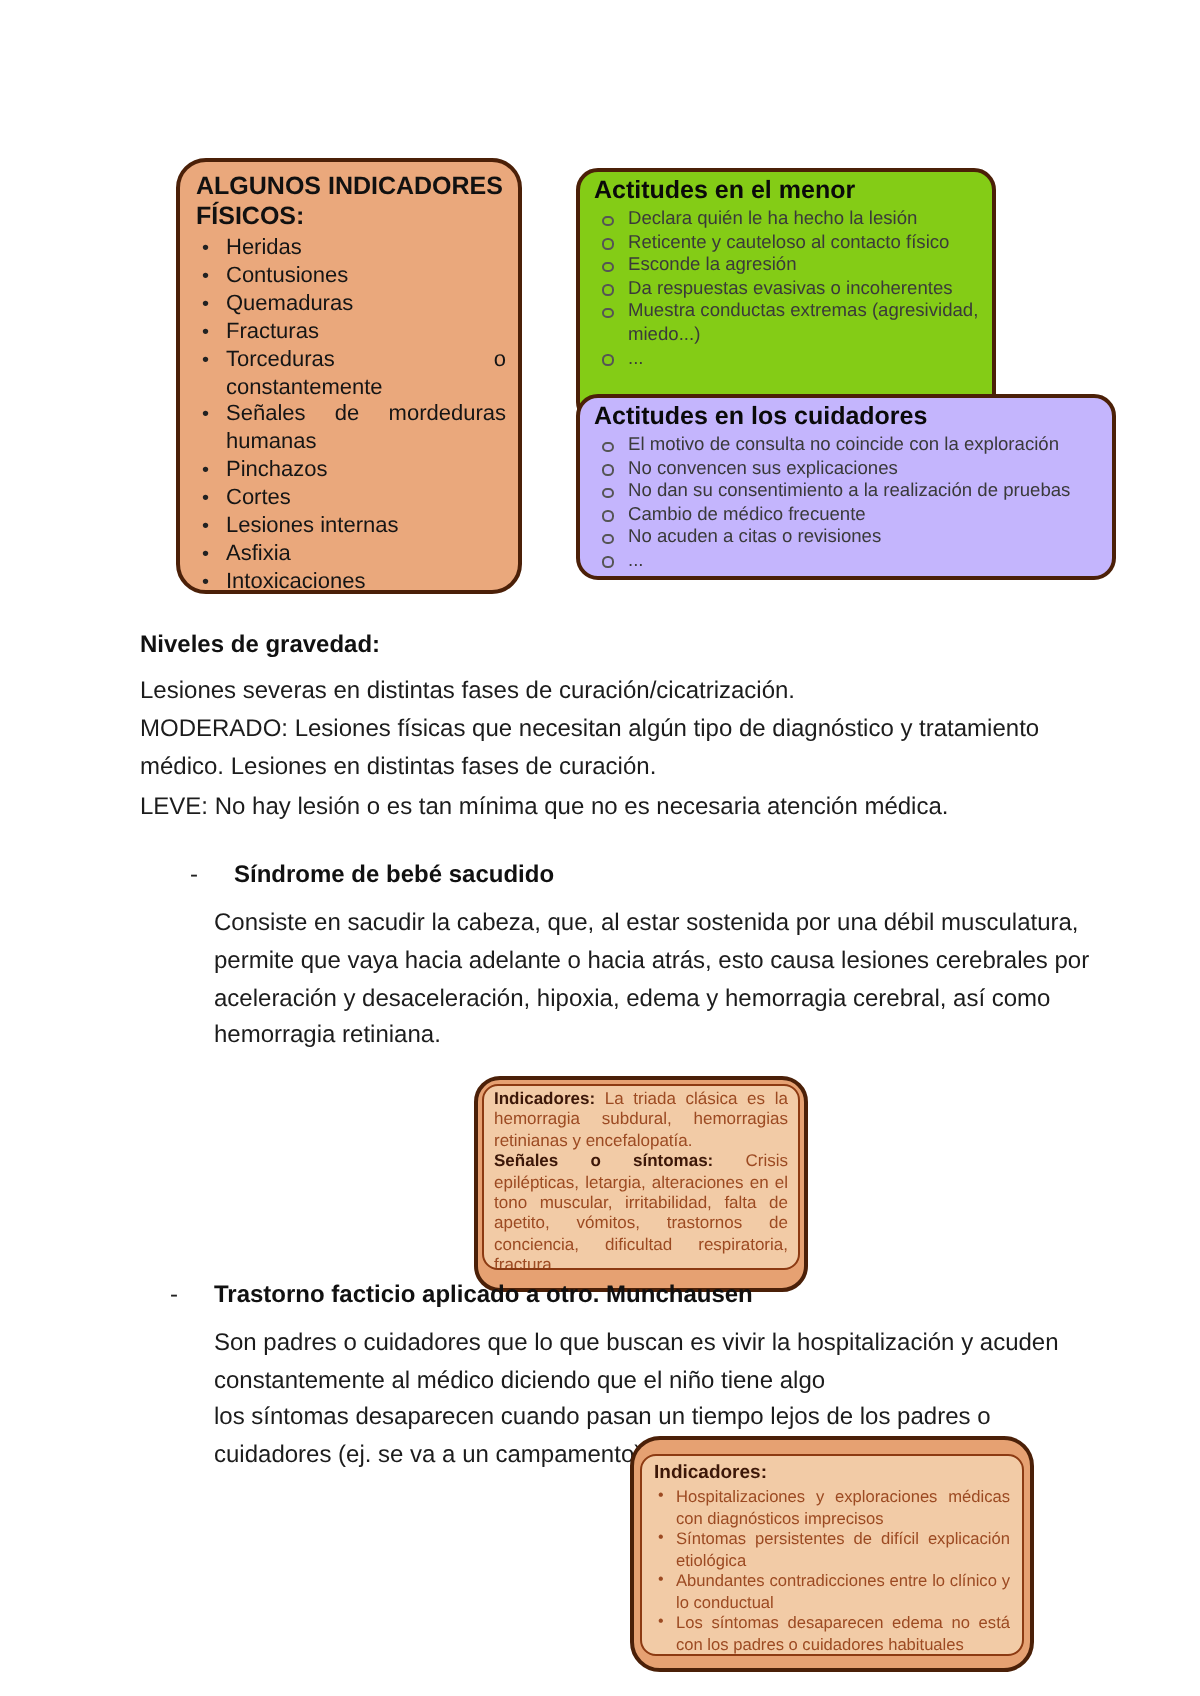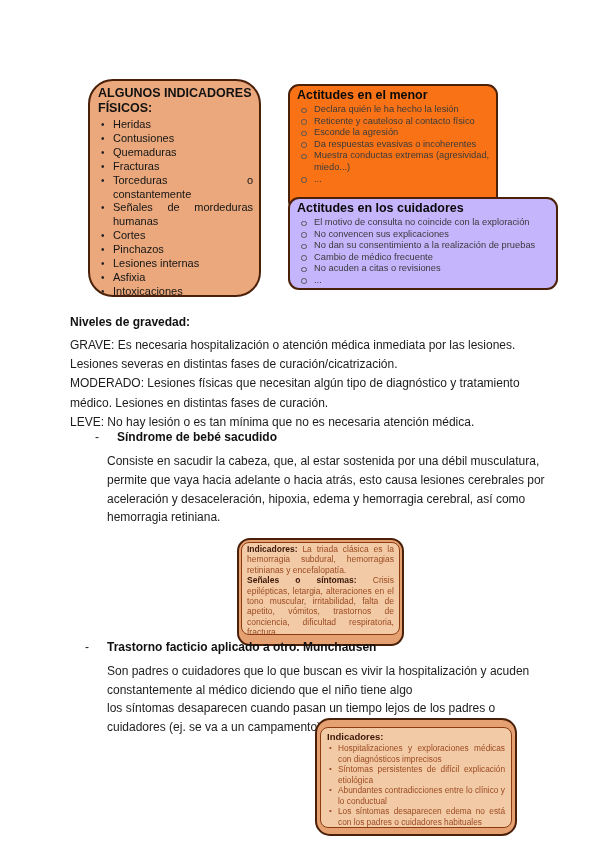--- a/index.html
+++ b/index.html
@@ -2,26 +2,26 @@
 <html><head>
 <meta charset="utf-8">
 <style>
   html,body{margin:0;padding:0;background:#ffffff;}
   .page{
     position:relative;width:600px;height:848px;background:#ffffff;
     font-family:"Liberation Sans",sans-serif;color:#1c1c1c;overflow:hidden;
   }
   
   .obox{position:absolute;box-sizing:border-box;border:2.5px solid #4b2008;overflow:hidden;}
-  .box1{left:88px;top:79px;width:173px;height:218px;background:#eaa87c;border-radius:25px;padding:5px 6px 4px 8px;}
+  .box1{left:88px;top:79px;width:173px;height:218px;background:#eaa87c;border-radius:15px;padding:5px 6px 4px 8px;}
   .box1 .t{font-weight:bold;font-size:12.5px;line-height:15px;color:#111;}
   .box1 ul{list-style:none;margin:2px 0 0 0;padding:0;}
   .box1 li{position:relative;font-size:11px;line-height:13.9px;padding-left:15px;color:#151515;text-align:justify;}
   .box1 li::before{content:"•";position:absolute;left:3px;top:0;color:#222;font-size:10px;}
-  .box2{left:288px;top:84px;width:210px;height:128px;background:#f97316;border-radius:11px;padding:2px 4px 2px 7px;}
+  .box2{left:288px;top:84px;width:210px;height:128px;background:#84cc16;border-radius:11px;padding:2px 4px 2px 7px;}
   .box3{left:288px;top:197px;width:270px;height:93px;background:#c4b5fd;border-radius:11px;padding:2px 4px 2px 7px;}
   .att-title{font-weight:bold;font-size:12.5px;line-height:15px;color:#0a0a0a;}
   .att-list{list-style:none;margin:1px 0 0 0;padding:0;}
   .att-list li{position:relative;font-size:9.3px;line-height:11.6px;padding-left:17px;color:#3a3a3a;}
   .att-list li::before{content:"";position:absolute;left:4px;top:3.5px;width:3.5px;height:3.5px;border:1px solid #555;border-radius:50%;}
   
   .h-bold{position:absolute;font-weight:bold;font-size:12px;white-space:nowrap;color:#111;}
   .lines{position:absolute;}
   .lines div{font-size:12px;white-space:nowrap;}
   .grav-lines div{line-height:19.2px;}
@@ -51,22 +51,22 @@
 
   <div class="obox box1">
     <div class="t">ALGUNOS INDICADORES FÍSICOS:</div>
     <ul>
       <li>Heridas</li>
       <li>Contusiones</li>
       <li>Quemaduras</li>
       <li>Fracturas</li>
       <li>Torceduras o constantemente</li>
       <li>Señales de mordeduras humanas</li>
+      <li>Pinchazos</li>
       <li>Cortes</li>
-      <li>Pinchazos</li>
       <li>Lesiones internas</li>
       <li>Asfixia</li>
       <li>Intoxicaciones</li>
       <li>Alopecia</li>
     </ul>
   </div>
 
   <div class="obox box2">
     <div class="att-title">Actitudes en el menor</div>
     <ul class="att-list">
@@ -86,21 +86,20 @@
       <li>No convencen sus explicaciones</li>
       <li>No dan su consentimiento a la realización de pruebas</li>
       <li>Cambio de médico frecuente</li>
       <li>No acuden a citas o revisiones</li>
       <li>...</li>
     </ul>
   </div>
 
   <div class="h-bold" style="left:70px;top:315px;">Niveles de gravedad:</div>
   <div class="lines grav-lines" style="left:70px;top:336px;">
-    <div>GRAVE: Es necesaria hospitalización o atención médica inmediata por las lesiones.</div>
     <div>Lesiones severas en distintas fases de curación/cicatrización.</div>
     <div>MODERADO: Lesiones físicas que necesitan algún tipo de diagnóstico y tratamiento</div>
     <div>médico. Lesiones en distintas fases de curación.</div>
     <div>LEVE: No hay lesión o es tan mínima que no es necesaria atención médica.</div>
   </div>
 
   <div class="sec-head" style="left:95px;top:430px;">
     <span class="mk">-</span><span class="tx">Síndrome de bebé sacudido</span>
   </div>
   <div class="lines para" style="left:107px;top:452px;">

